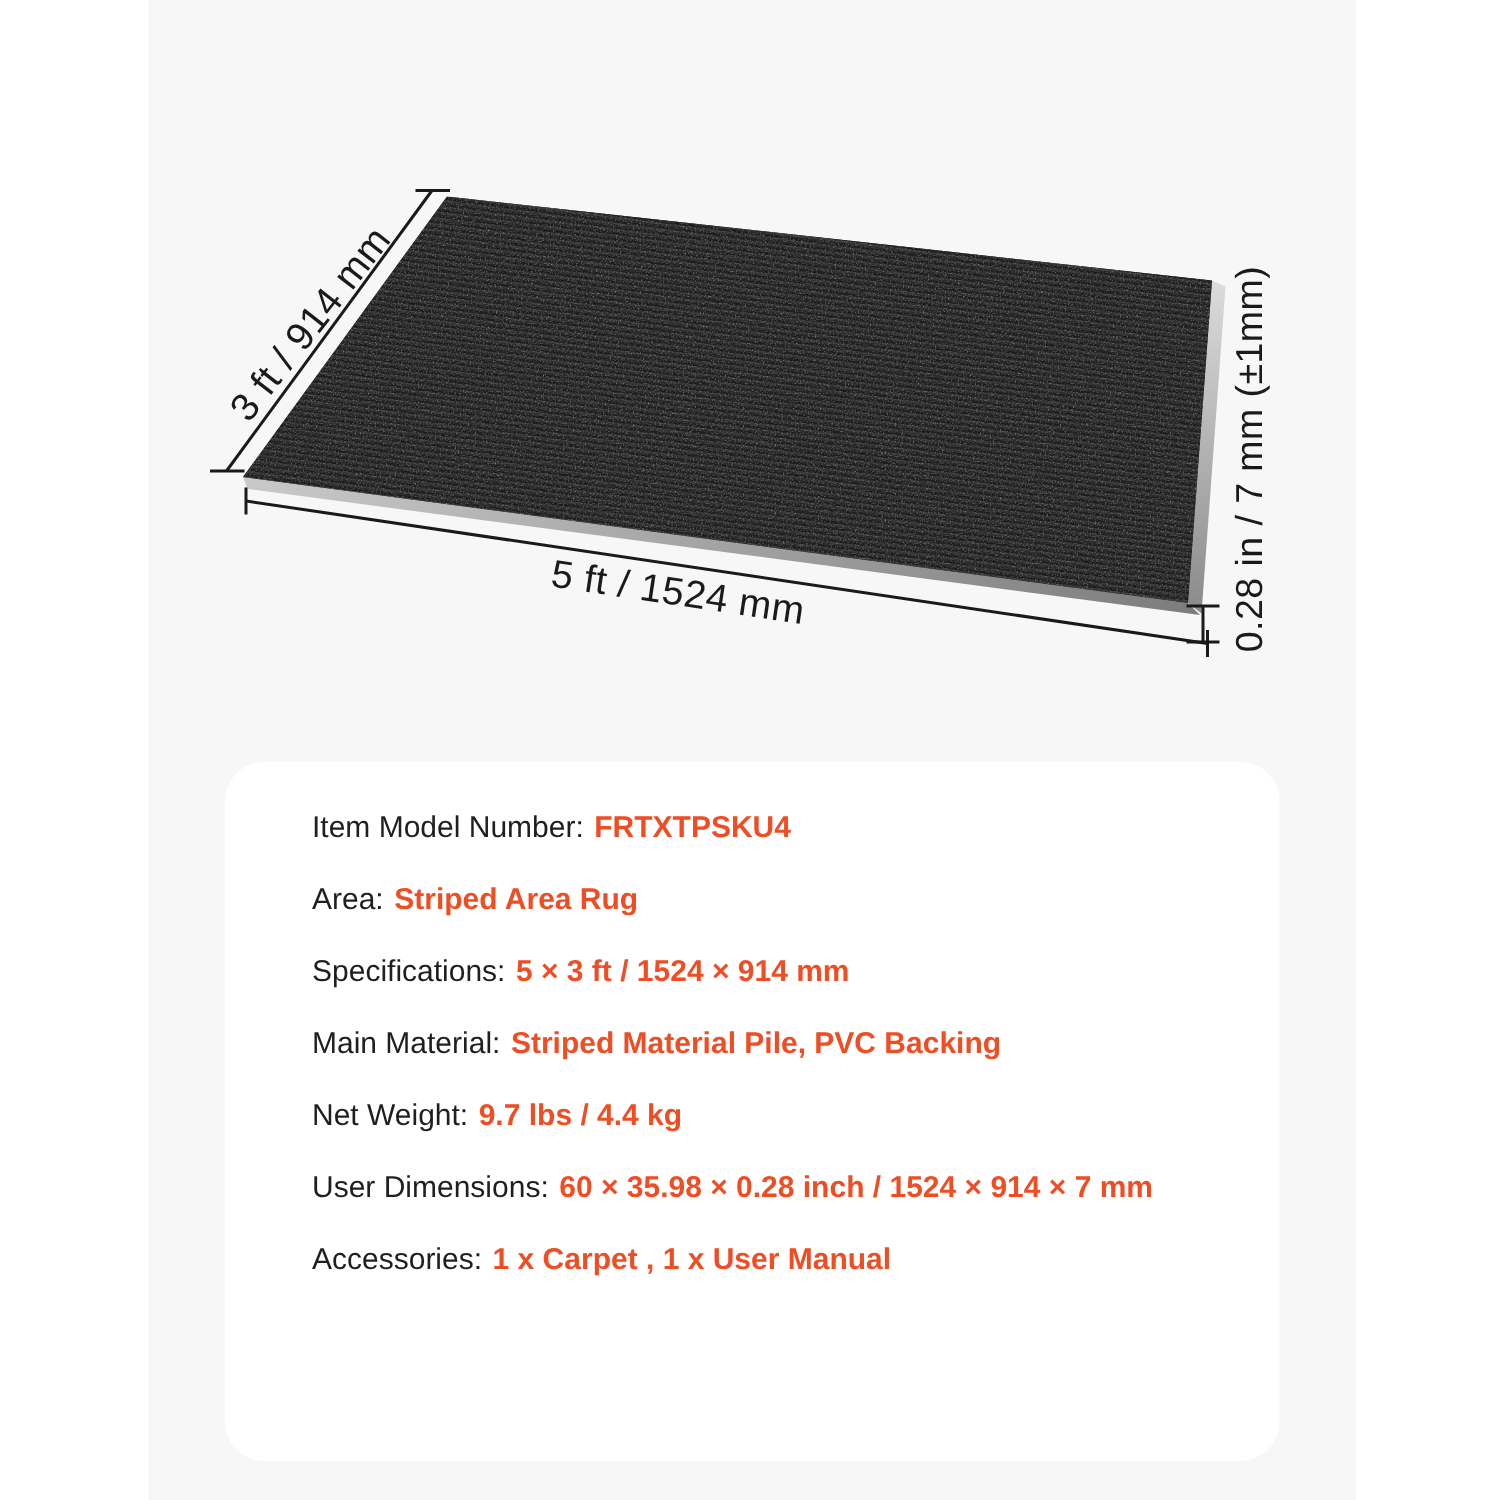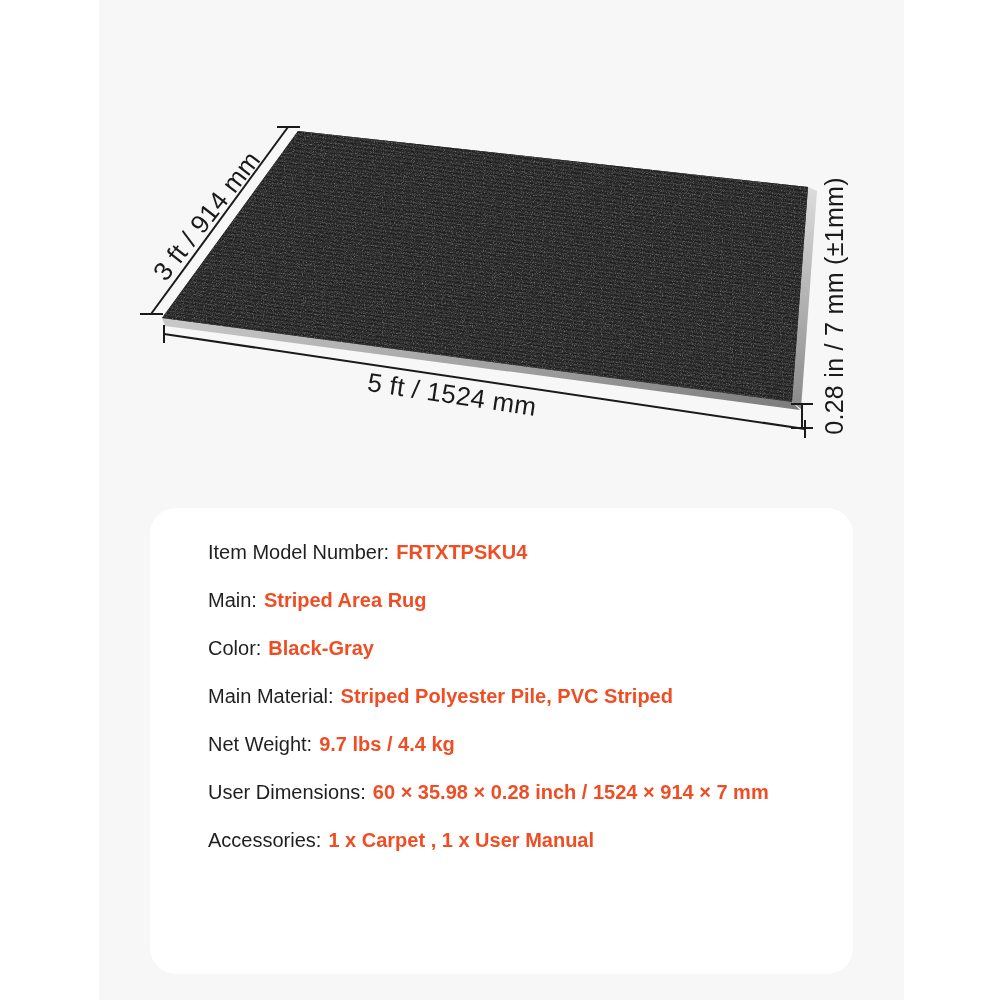--- a/index.html
+++ b/index.html
@@ -101,27 +101,27 @@
 <div class="dim-label depth">3 ft / 914 mm</div>
 
 <div class="dim-label width">5 ft / 1524 mm</div>
 
 <div class="dim-label thickness">0.28 in / 7 mm (±1mm)</div>
 
 <div class="spec-card">
   <div class="spec-rows">
   <div class="spec-row"><span class="spec-label">Item Model Number:</span><span class="spec-value">FRTXTPSKU4</span></div>
 
-  <div class="spec-row"><span class="spec-label">Main:</span><span class="spec-value">Striped Area Rug</span></div>
+  <div class="spec-row"><span class="spec-label">Area:</span><span class="spec-value">Striped Area Rug</span></div>
+
+  <div class="spec-row"><span class="spec-label">Specifications:</span><span class="spec-value">5 × 3 ft / 1524 × 914 mm</span></div>
 
 
 
-  <div class="spec-row"><span class="spec-label">Color:</span><span class="spec-value">Black-Gray</span></div>
-
-  <div class="spec-row"><span class="spec-label">Main Material:</span><span class="spec-value">Striped Polyester Pile, PVC Striped</span></div>
+  <div class="spec-row"><span class="spec-label">Main Material:</span><span class="spec-value">Striped Material Pile, PVC Backing</span></div>
 
   <div class="spec-row"><span class="spec-label">Net Weight:</span><span class="spec-value">9.7 lbs / 4.4 kg</span></div>
 
   <div class="spec-row"><span class="spec-label">User Dimensions:</span><span class="spec-value">60 × 35.98 × 0.28 inch / 1524 × 914 × 7 mm</span></div>
 
   <div class="spec-row"><span class="spec-label">Accessories:</span><span class="spec-value">1 x Carpet , 1 x User Manual</span></div>
 </div>
 </div>
 
 </body></html>

